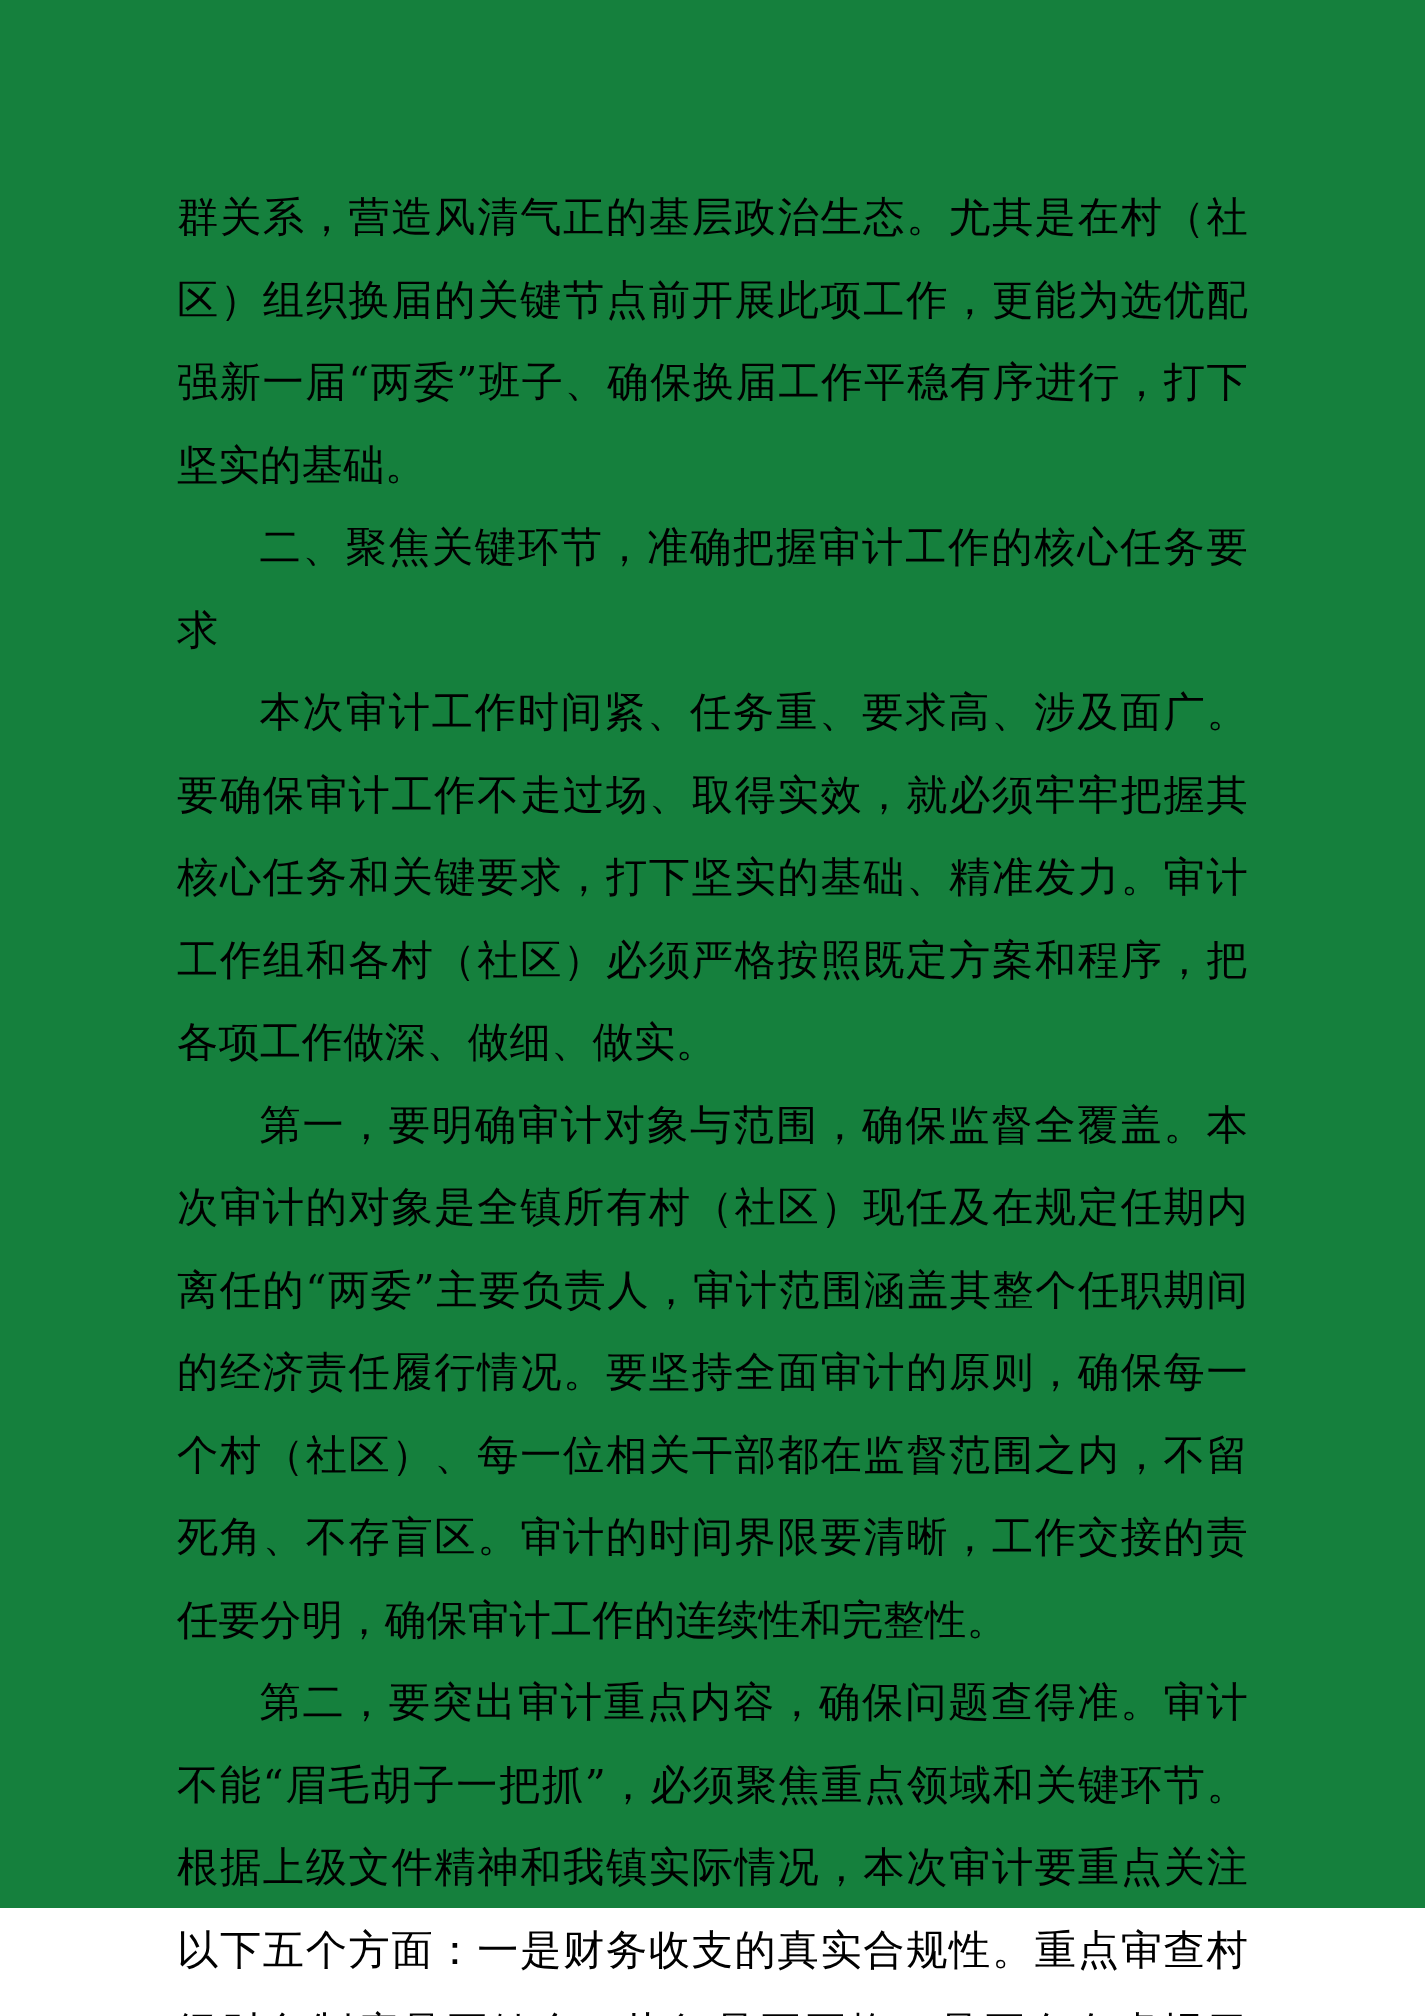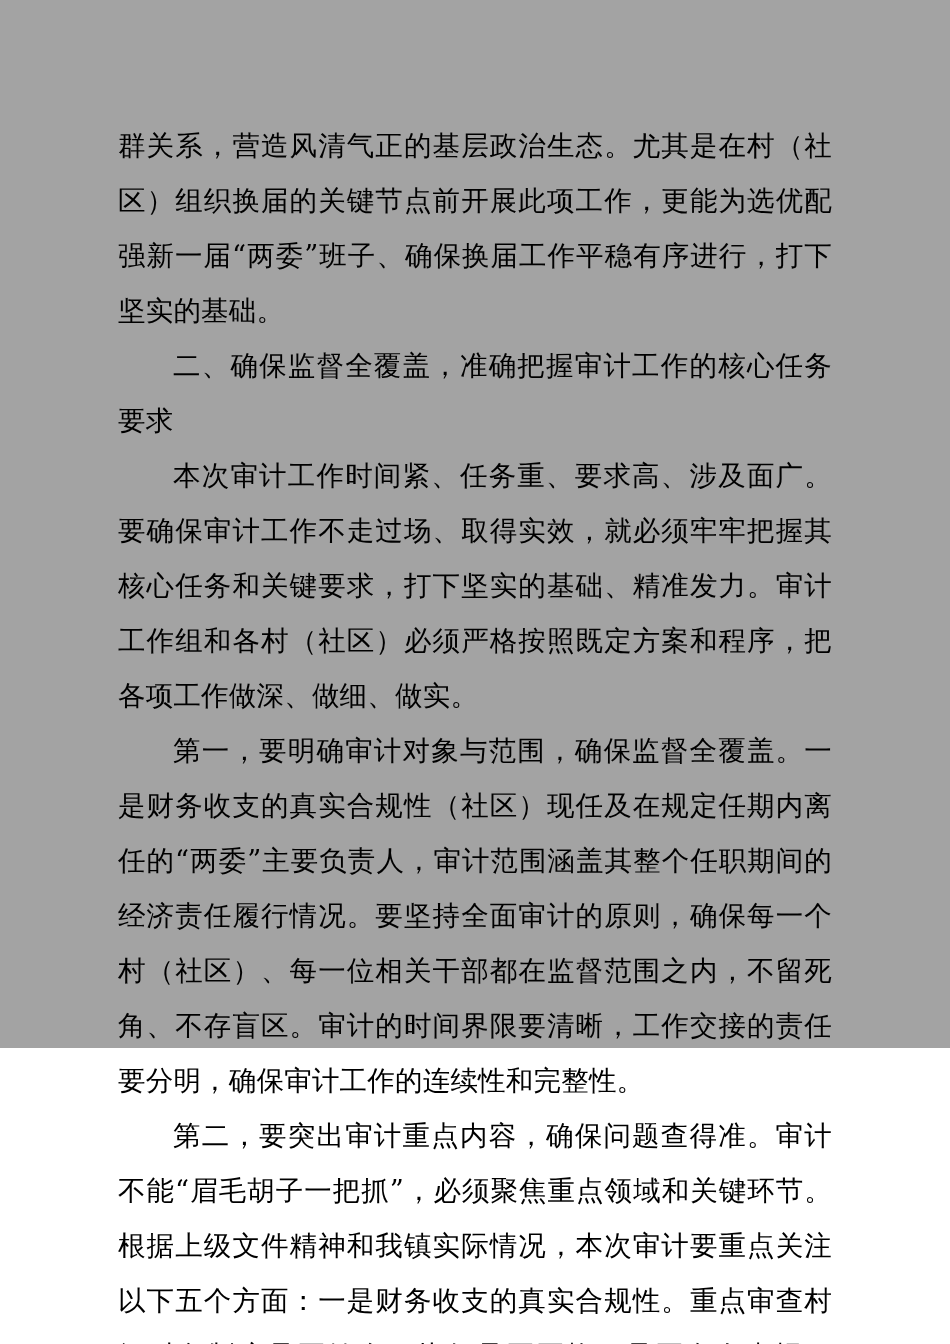--- a/index.html
+++ b/index.html
@@ -10,22 +10,22 @@
   body {
     width: 950px;
     height: 1344px;
     font-family: "DejaVu Serif", "Liberation Serif", serif;
     color: #000000;
     overflow: hidden;
   }
   .page {
     position: relative;
     width: 950px;
-    height: 1048px;
-    background: #a3a3a3;
+    height: 1272px;
+    background: #15803d;
     box-sizing: border-box;
     padding: 118px 118px 70px 118px;
   }
   .doc-body {
     font-size: 27.5px;
     line-height: 55px;
     text-align: justify;
     text-justify: inter-ideograph;
     letter-spacing: 0.2px;
   }
@@ -36,18 +36,18 @@
   .para.indent {
     text-indent: 2em;
   }
 </style>
 </head>
 <body>
 
 <div class="page">
   <div class="doc-body">
     <p class="para">群关系，营造风清气正的基层政治生态。尤其是在村（社区）组织换届的关键节点前开展此项工作，更能为选优配强新一届“两委”班子、确保换届工作平稳有序进行，打下坚实的基础。</p>
-    <p class="para indent">二、确保监督全覆盖，准确把握审计工作的核心任务要求</p>
+    <p class="para indent">二、聚焦关键环节，准确把握审计工作的核心任务要求</p>
     <p class="para indent">本次审计工作时间紧、任务重、要求高、涉及面广。要确保审计工作不走过场、取得实效，就必须牢牢把握其核心任务和关键要求，打下坚实的基础、精准发力。审计工作组和各村（社区）必须严格按照既定方案和程序，把各项工作做深、做细、做实。</p>
-    <p class="para indent">第一，要明确审计对象与范围，确保监督全覆盖。一是财务收支的真实合规性（社区）现任及在规定任期内离任的“两委”主要负责人，审计范围涵盖其整个任职期间的经济责任履行情况。要坚持全面审计的原则，确保每一个村（社区）、每一位相关干部都在监督范围之内，不留死角、不存盲区。审计的时间界限要清晰，工作交接的责任要分明，确保审计工作的连续性和完整性。</p>
+    <p class="para indent">第一，要明确审计对象与范围，确保监督全覆盖。本次审计的对象是全镇所有村（社区）现任及在规定任期内离任的“两委”主要负责人，审计范围涵盖其整个任职期间的经济责任履行情况。要坚持全面审计的原则，确保每一个村（社区）、每一位相关干部都在监督范围之内，不留死角、不存盲区。审计的时间界限要清晰，工作交接的责任要分明，确保审计工作的连续性和完整性。</p>
     <p class="para indent">第二，要突出审计重点内容，确保问题查得准。审计不能“眉毛胡子一把抓”，必须聚焦重点领域和关键环节。根据上级文件精神和我镇实际情况，本次审计要重点关注以下五个方面：一是财务收支的真实合规性。重点审查村级财务制度是否健全、执行是否严格，是否存在虚报冒领、白条抵库、公款私存、滥发津补贴等问题。二是集体“三资”的管理效益性。重点审查集体资金、资产、资源的管理、使用和处置是否合规，合同签订与履行是否规范，是否存在侵占、挪用、私分或低价处置集体资产资源，损害集体利益的行</p>
   </div>
 </div>
 
 </body></html>

